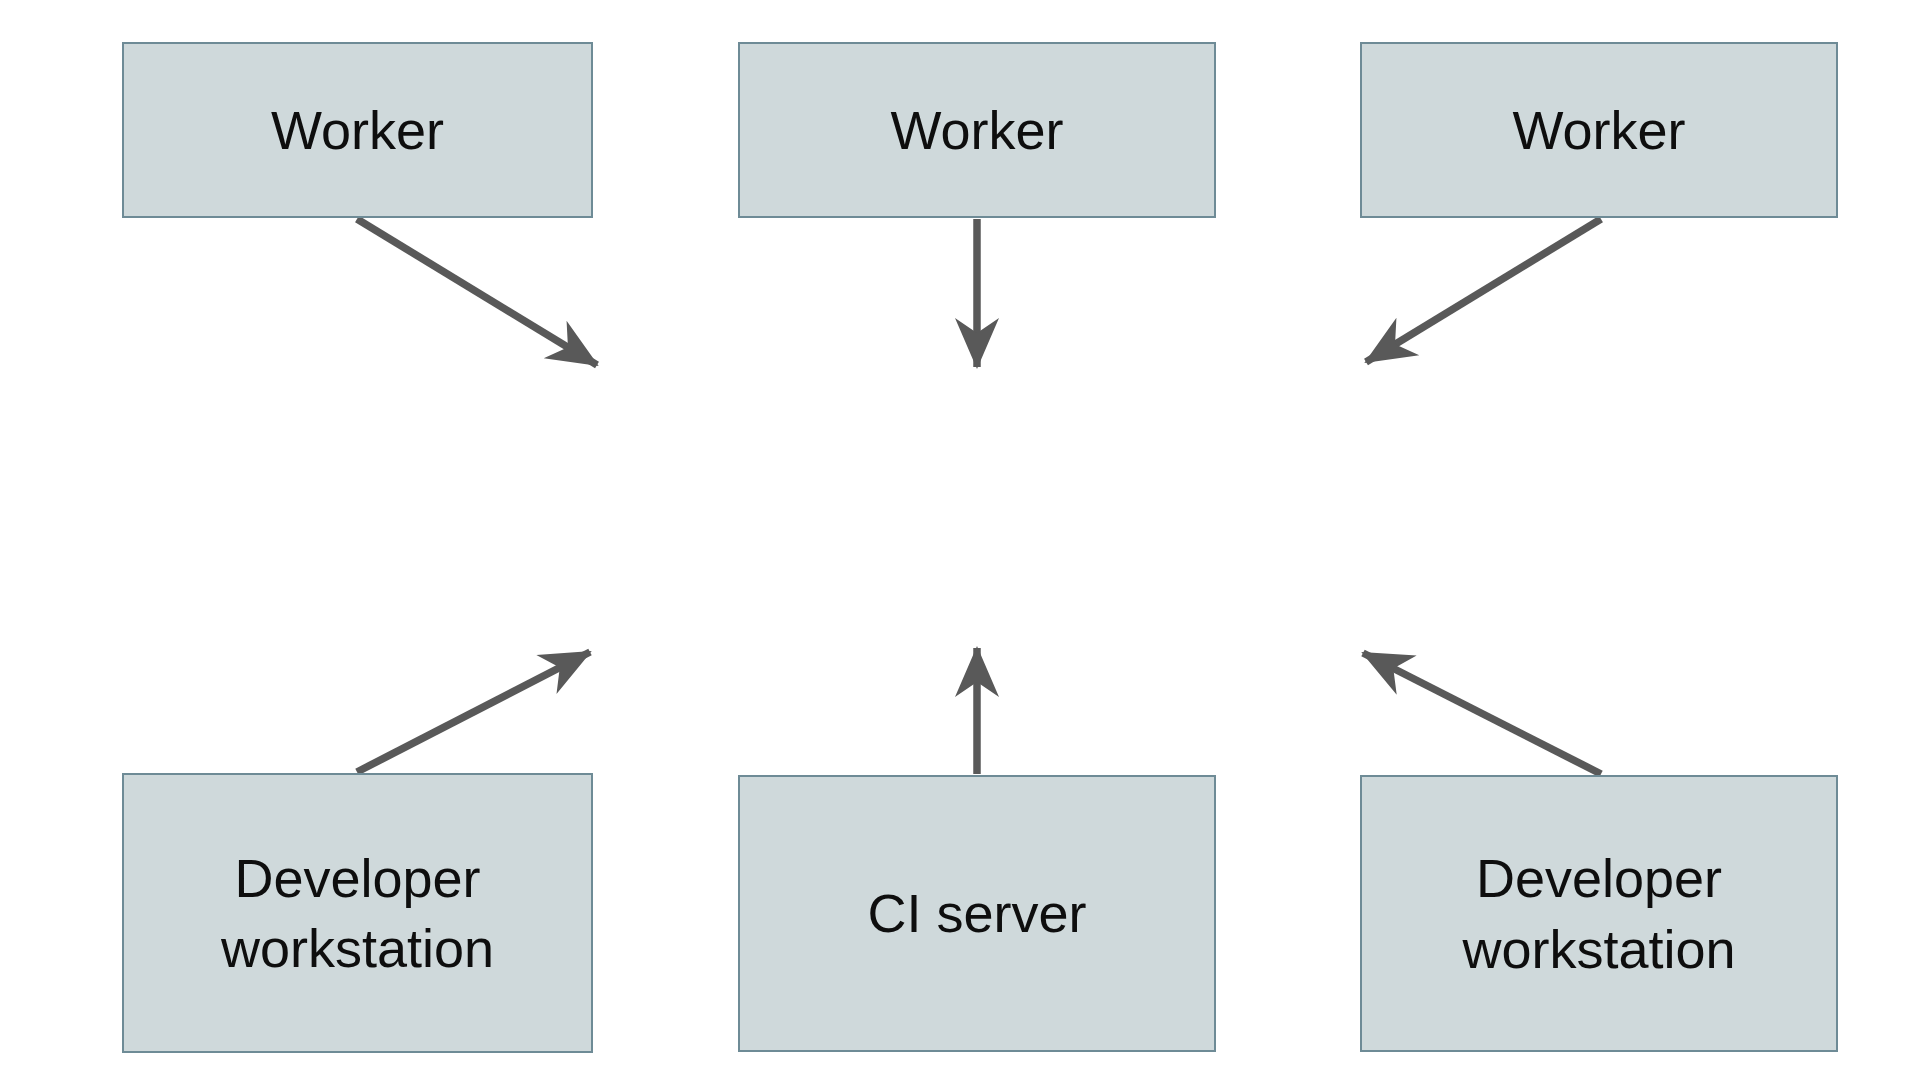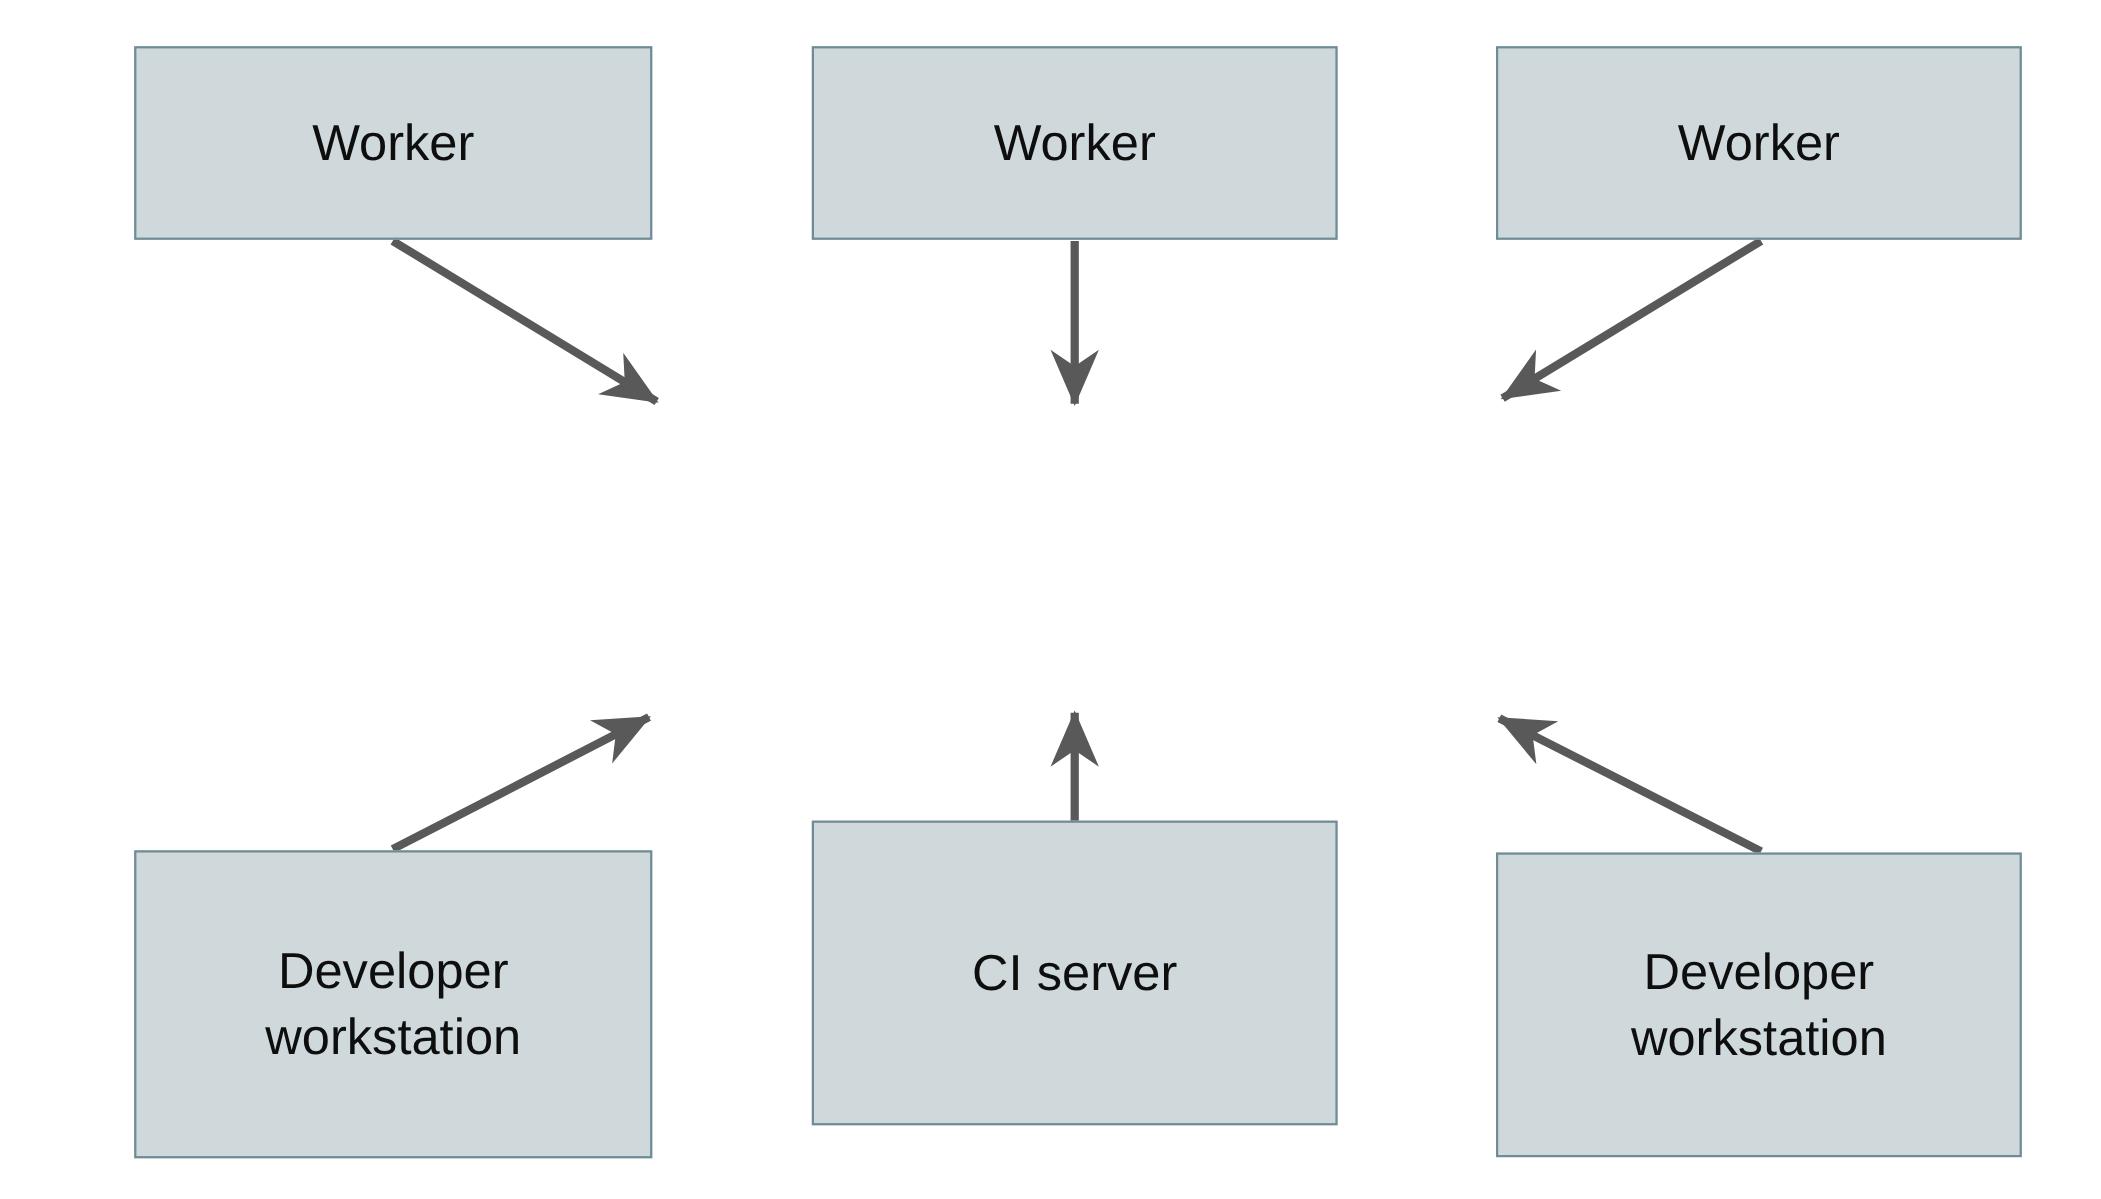--- a/index.html
+++ b/index.html
@@ -25,33 +25,33 @@
   .node {
     position: absolute;
     box-sizing: border-box;
     background: var(--node-fill);
     border: 2.5px solid var(--node-border);
     display: flex;
     align-items: center;
     justify-content: center;
     text-align: center;
     color: var(--text);
-    font-size: 46px;
+    font-size: 54px;
     line-height: 1.3;
     padding: 0 12px;
   }
   
   #node-worker-1 { left: 122px; top: 42px;  width: 471px; height: 176px; }
   #node-worker-2 { left: 738px; top: 42px;  width: 478px; height: 176px; }
   #node-worker-3 { left: 1360px; top: 42px; width: 478px; height: 176px; }
   
   #node-build-master { left: 595px; top: 369px; width: 764px; height: 275px; }
   
   #node-dev-left  { left: 122px;  top: 773px; width: 471px; height: 280px; }
-  #node-ci-server { left: 738px;  top: 746px; width: 478px; height: 277px; }
+  #node-ci-server { left: 738px;  top: 775px; width: 478px; height: 277px; }
   #node-dev-right { left: 1360px; top: 775px; width: 478px; height: 277px; }
 
   #edges-layer {
     position: absolute;
     left: 0; top: 0;
     width: 1910px;
     height: 1090px;
     pointer-events: none;
   }
   .edge {

